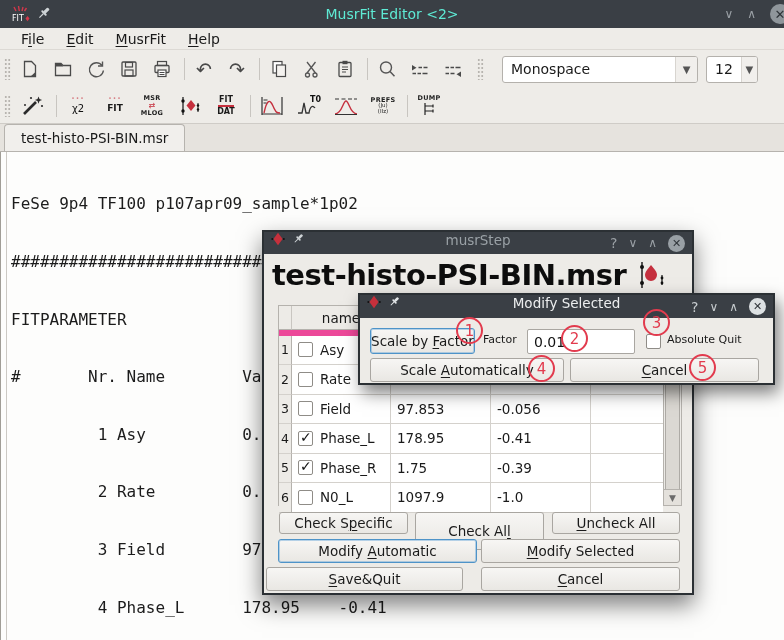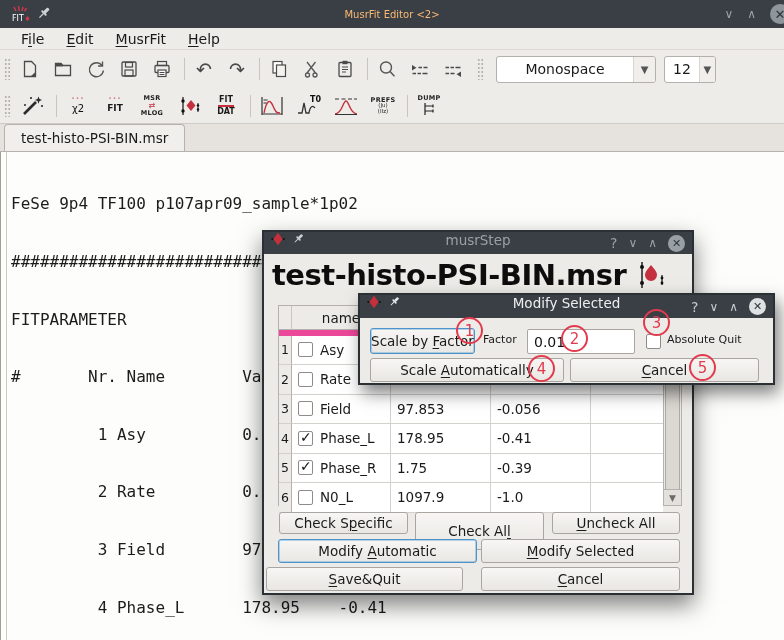--- a/index.html
+++ b/index.html
@@ -9,21 +9,21 @@
     font-family:"DejaVu Sans", "Liberation Sans", sans-serif;
     background:#eeece8; color:#1a1a1a; font-size:13px;
   }
   
   .titlebar {
     position:absolute; left:0; top:0; width:784px; height:28px;
     background:#3a3f45; display:flex; align-items:center; padding:0 8px;
   }
   .titlebar .win-title {
     position:absolute; left:0; right:0; text-align:center;
-    color:#fdba74; font-size:10px; pointer-events:none;
+    color:#5eead4; font-size:14px; pointer-events:none;
   }
   .tb-controls { margin-left:auto; display:flex; align-items:center; gap:14px; z-index:2; }
   .chev { color:#9aa0a5; font-size:12px; line-height:1; }
   .close-circle {
     width:20px; height:20px; border-radius:50%; background:#8f969b;
     color:#2e3338; font-size:13px; display:flex; align-items:center; justify-content:center;
   }
   
   .menubar {
     position:absolute; left:0; top:28px; width:784px; height:22px;
@@ -48,21 +48,21 @@
   .combo {
     height:27px; background:#fff; border:1px solid #b4b1ac; border-radius:3px;
     display:flex; align-items:center; font-size:14px;
   }
   .combo .combo-text { padding:0 8px; flex:1; }
   .combo .combo-arrow {
     width:22px; align-self:stretch; display:flex; align-items:center; justify-content:center;
     color:#555; font-size:10px; border-left:1px solid #d8d5d0; background:#f1efec;
     border-radius:0 2px 2px 0;
   }
-  .font-combo { width:160px; margin-left:6px;text-align:center; }
+  .font-combo { width:196px; margin-left:12px; }
   .size-combo { width:52px; margin-left:8px; }
   
   .ticon { display:flex; flex-direction:column; align-items:center; justify-content:center;
            min-width:30px; height:30px; margin-right:7px; line-height:1; }
   .ticon .r { color:#c5303e; }
   .t6 { font-size:6.5px; font-weight:bold; color:#222; letter-spacing:.3px; }
   .t5 { font-size:5.5px; color:#222; }
   .t8 { font-size:9px; font-weight:bold; color:#1a1a1a; }
   .sparks { font-size:7px; color:#c5303e; letter-spacing:1px; height:6px; }
   

